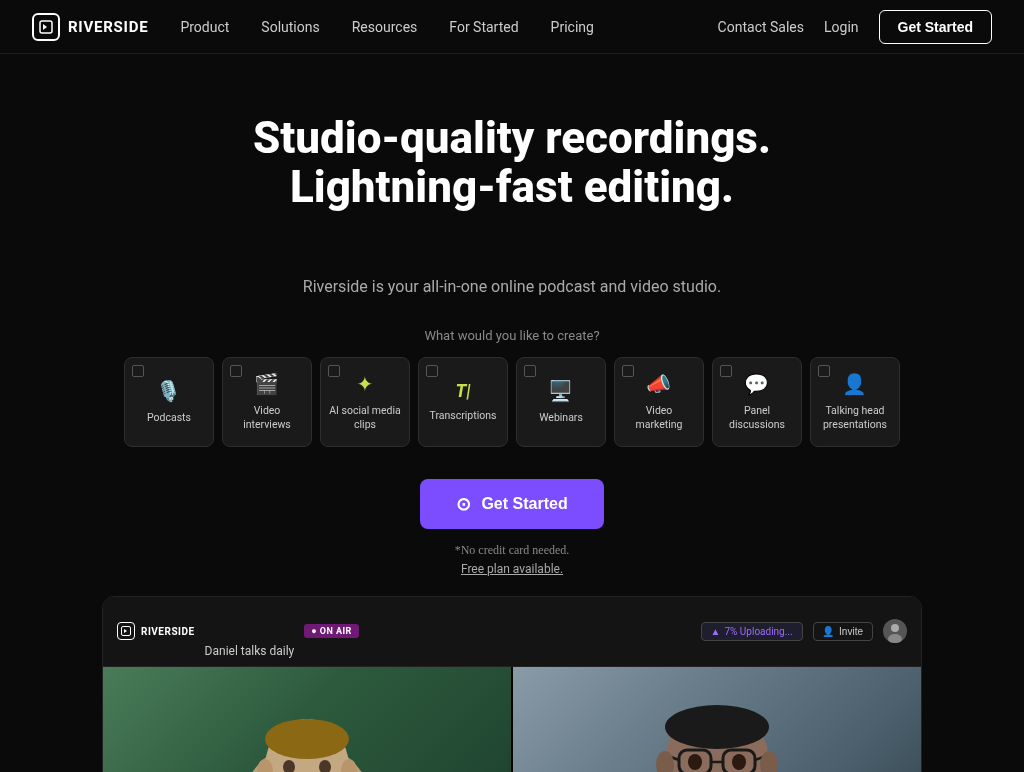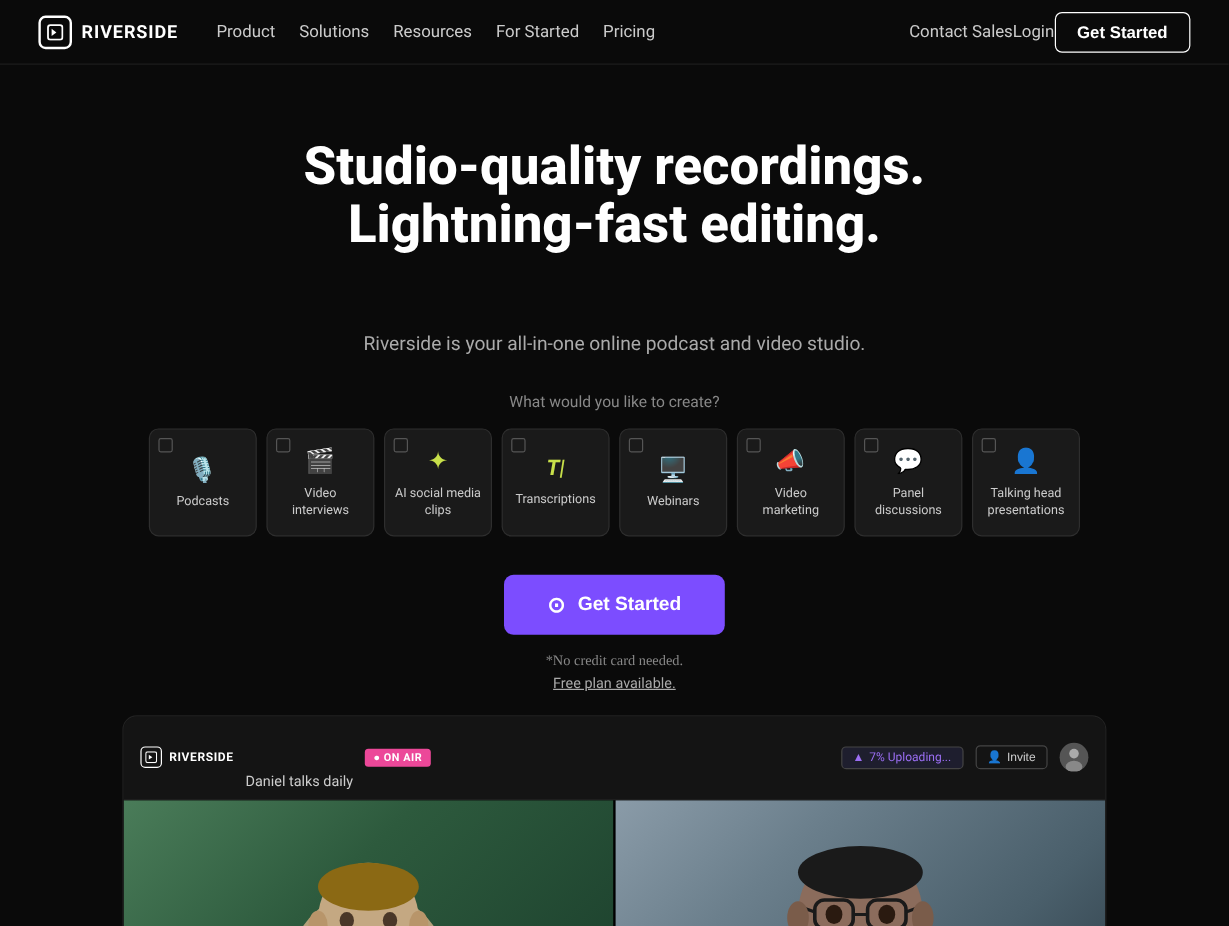--- a/index.html
+++ b/index.html
@@ -45,34 +45,35 @@
 
     .logo-text {
       font-size: 15px;
       font-weight: 700;
       letter-spacing: 0.05em;
       color: #fff;
     }
 
     .nav-links {
       display: flex;
-      gap: 20px;
+      gap: 32px;
       flex: 1;
     }
 
     .nav-link {
       font-size: 14px;
       color: #ccc;
       cursor: pointer;
       transition: color 0.2s;
     }
 
     .nav-right {
       display: flex;
       align-items: center;
+      gap: 20px;
     }
 
     .nav-contact, .nav-login {
       font-size: 14px;
       color: #ccc;
       cursor: pointer;
     }
 
     .nav-get-started {
       padding: 8px 18px;
@@ -232,21 +233,21 @@
       justify-content: center;
     }
 
     .demo-session-name {
       font-size: 12px;
       color: #ccc;
       margin-top: 39px;
     }
 
     .demo-on-air {
-      background: #ec4899;
+      background: #701a75;
       color: #fff;
       font-size: 9px;
       font-weight: 700;
       padding: 2px 7px;
       border-radius: 3px;
       letter-spacing: 0.05em;
     }
 
     .demo-topbar-right {
       margin-left: auto;

